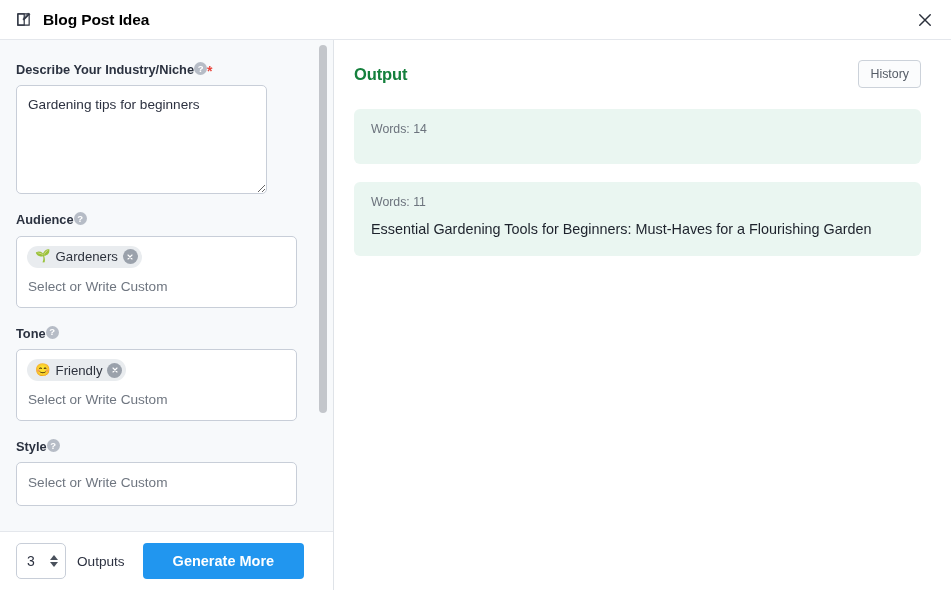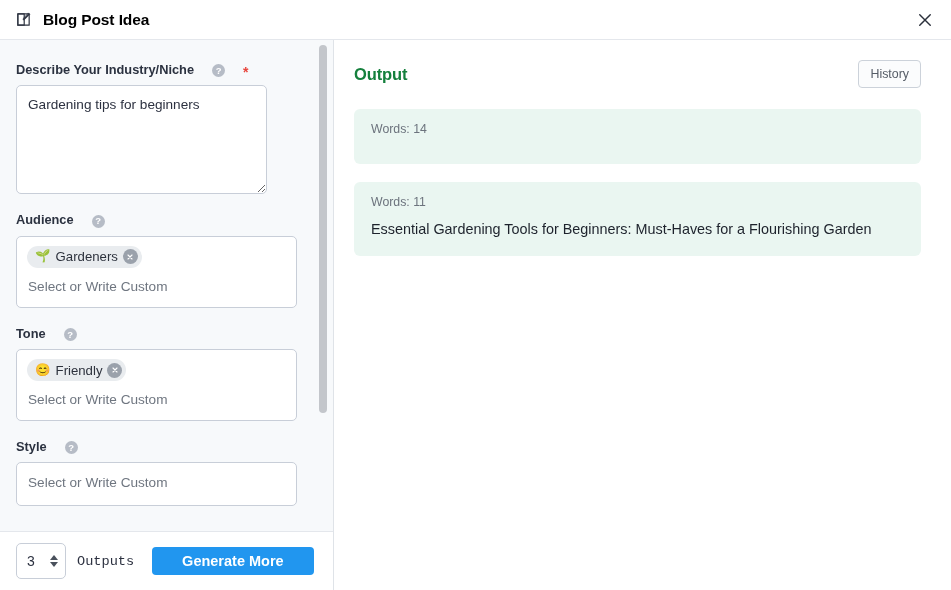--- a/index.html
+++ b/index.html
@@ -80,22 +80,22 @@
     flex: 1 1 auto;
     overflow: hidden;
     padding: 22px 16px 0 16px;
     position: relative;
   }
 
   .field { margin-bottom: 18px; }
 
   .field-label {
     display: flex;
-    align-items: flex-end;
-    gap: 18px;
+    align-items: flex-start;
+    gap: 0;
     font-size: 12.8px;
     font-weight: bold;
     color: #2b3240;
     margin-bottom: 8px;
     line-height: 1.2;
   }
   .help-icon {
     width: 13px; height: 13px;
     border-radius: 50%;
     background: #b6bcc6;
@@ -243,25 +243,24 @@
     width: 0; height: 0;
     border-left: 4px solid transparent;
     border-right: 4px solid transparent;
   }
   .spin .up   { border-bottom: 5px solid #4a515c; }
   .spin .down { border-top: 5px solid #4a515c; }
 
   .outputs-label {
     font-size: 13.6px;
     color: #2c3140;
-    font-family: Liberation Mono, monospace;
   }
   .generate-btn {
     margin-left: 7px;
-    height: 28px;
+    height: 36px;
     padding: 0 30px;
     background: #2196ef;
     color: #ffffff;
     border: none;
     border-radius: 4px;
     font-size: 14.5px;
     font-weight: bold;
     cursor: pointer;
     font-family: "Liberation Sans", sans-serif;
   }

